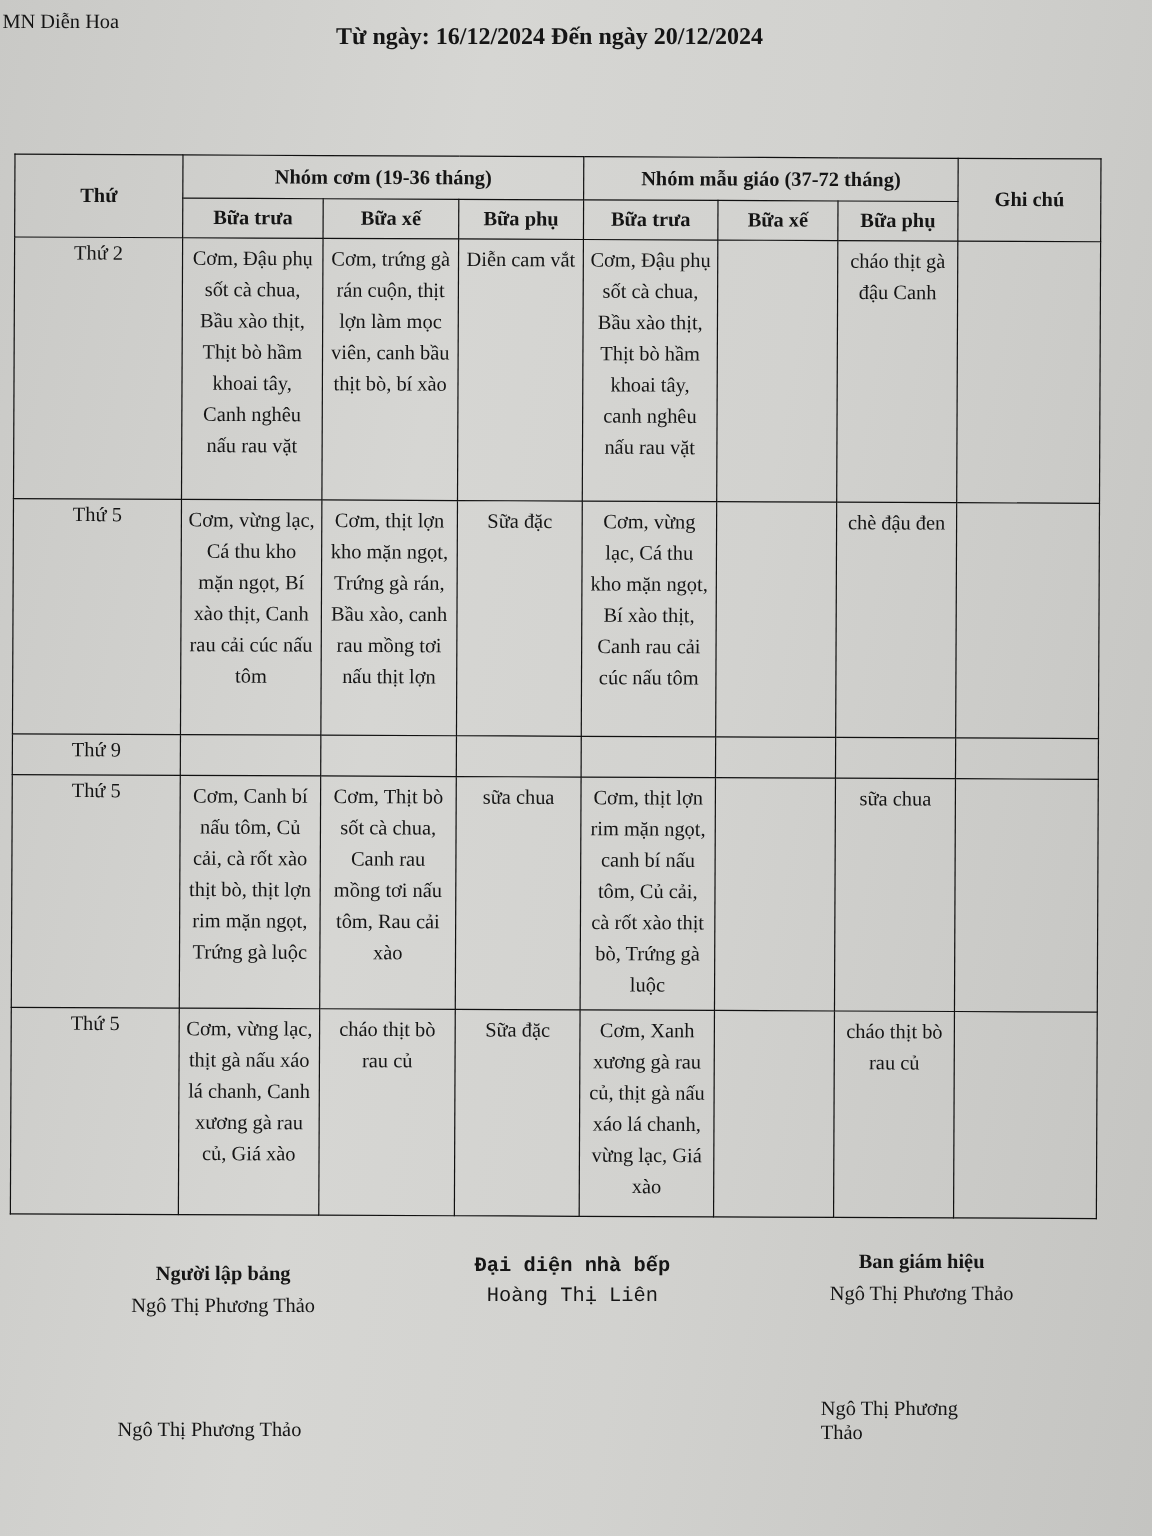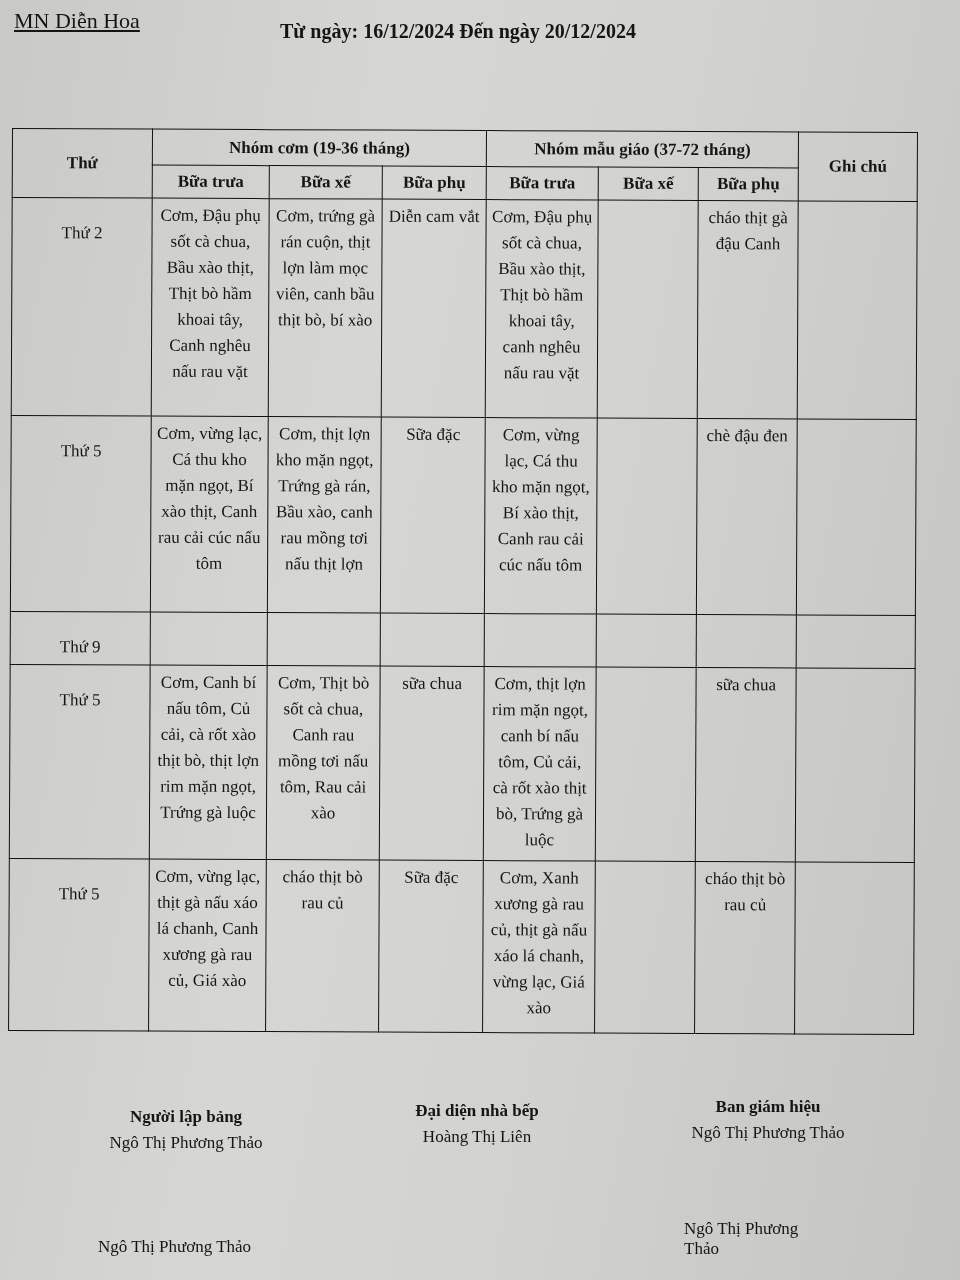--- a/index.html
+++ b/index.html
@@ -3,31 +3,31 @@
   <meta charset="utf-8">
   <style>
     html, body { margin: 0; padding: 0; }
     body {
       width: 960px; height: 1280px; overflow: hidden;
       background: linear-gradient(100deg, #c9c9c6 0%, #d6d6d3 35%, #d2d2cf 60%, #c4c4c1 100%);
       font-family: "Liberation Serif", "DejaVu Serif", serif;
       color: #151515;
       position: relative;
     }
-    .school { position: absolute; left: 14px; top: 8px; font-size: 22px; text-decoration: underline; }
+    .school { position: absolute; left: 2px; top: 8px; font-size: 17px; }
     .daterange { position: absolute; left: 280px; top: 20px; font-size: 20px; font-weight: bold; }
     .sheet {
       position: absolute; left: 12px; top: 128px; width: 905px;
       transform: rotate(0.25deg); transform-origin: left top;
     }
     table { border-collapse: collapse; width: 905px; table-layout: fixed; }
     td, th { border: 1.6px solid #111; vertical-align: top; font-size: 17px; line-height: 26px; padding: 4px 5px; font-weight: normal; text-align: center; }
     th { font-weight: bold; text-align: center; vertical-align: middle; padding: 3px 4px; }
-    td.day { text-align: center; padding-top: 22px; }
-    .signatures { position: absolute; left: 0; top: 1095px; width: 828px; height: 180px; font-size: 17px; }
+    td.day { text-align: center; padding-top: 0; }
+    .signatures { position: absolute; left: 0; top: 1040px; width: 828px; height: 180px; font-size: 17px; }
     .sig { position: absolute; text-align: center; }
     .sig .title { font-weight: bold; display: block; margin-bottom: 6px; }
     .sig .name { display: block; }
     .final-name { position: absolute; font-size: 17px; }
   </style>
 </head>
 <body>
 
 <div class="school">MN Diễn Hoa</div>
 <div class="daterange">Từ ngày: 16/12/2024 Đến ngày 20/12/2024</div>
@@ -113,21 +113,21 @@
       </tr>
     </tbody>
   </table>
 </div>
 
 <div class="signatures">
   <div class="sig" style="left:96px; top:12px; width:180px;">
     <span class="title">Người lập bảng</span>
     <span class="name">Ngô Thị Phương Thảo</span>
   </div>
-  <div class="sig" style="left:392px; top:6px; width:170px;">
+  <div class="sig" style="left:392px; top:6px; width:170px;font-family:Liberation Mono, monospace;">
     <span class="title">Đại diện nhà bếp</span>
     <span class="name">Hoàng Thị Liên</span>
   </div>
   <div class="sig" style="left:678px; top:2px; width:180px;">
     <span class="title">Ban giám hiệu</span>
     <span class="name">Ngô Thị Phương Thảo</span>
   </div>
   <div class="final-name" style="left:98px; top:142px;">Ngô Thị Phương Thảo</div>
   <div class="final-name" style="left:684px; top:124px;">Ngô Thị Phương Thảo</div>
 </div>

